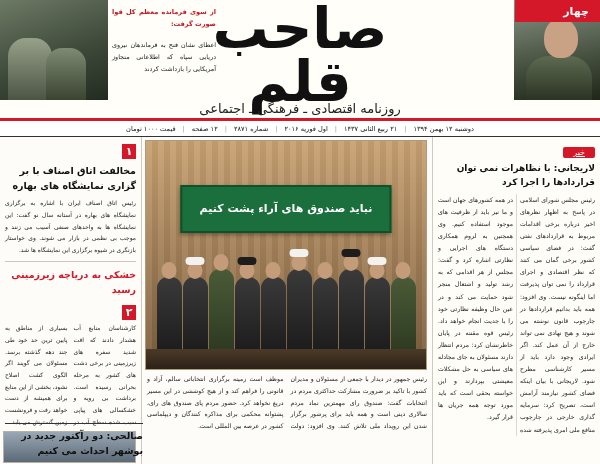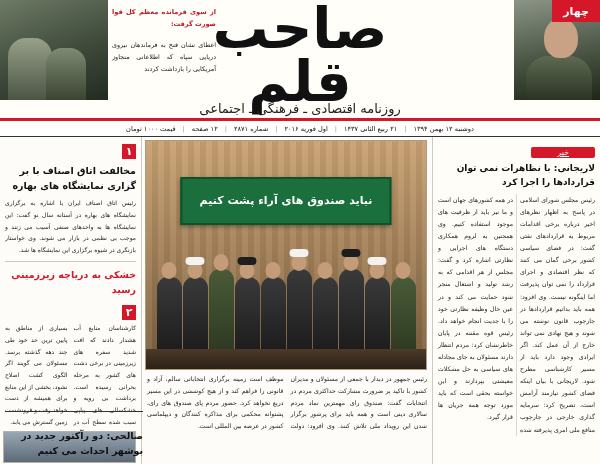--- a/index.html
+++ b/index.html
@@ -124,20 +124,21 @@
     right: 0; top: 0;
     width: 48px; height: 22px;
     background: #d4182a;
     color: #fff;
     font-size: 11px;
     font-weight: bold;
     display: flex;
     align-items: center;
     justify-content: center;
     letter-spacing: 1px;
+    padding-left: 37px;
   }
 
   
   .datebar {
     height: 15px;
     border-top: 1px solid #d4182a;
     border-bottom: 1px solid #333;
     display: flex;
     align-items: center;
     justify-content: center;
@@ -174,21 +175,21 @@
     padding: 3px 5px 3px 5px;
     box-sizing: border-box;
   }
 
   
   .news-badge {
     display: inline-block;
     background: #d4182a;
     color: #fff;
     font-size: 8px;
-    padding: 1px 26px;
+    padding: 1px 10px;
     border-radius: 2px;
     margin-bottom: 3px;
     text-decoration: underline;
   }
   .news-headline {
     font-size: 9px;
     font-weight: bold;
     color: #111;
     line-height: 1.6;
     margin-bottom: 4px;
@@ -217,21 +218,21 @@
   .photo {
     position: relative;
     width: 100%;
     height: 228px;
     background: linear-gradient(180deg,#cfa978 0%,#b98f5e 25%,#8d6a45 60%,#6b5137 100%);
     border: 1px solid #b09a7c;
     overflow: hidden;
   }
   .photo .banner {
     position: absolute;
-    top: 36px; left: 50%;
+    top: 44px; left: 50%;
     transform: translateX(-50%);
     width: 74%;
     height: 44px;
     background: #1b6f3c;
     border: 2px solid #0f5128;
     color: #fff;
     font-size: 11px;
     font-weight: bold;
     display: flex;
     align-items: center;
@@ -365,21 +366,21 @@
     position: absolute;
     left: 5px;
     bottom: 6px;
     width: 138px;
     font-size: 9.5px;
     font-weight: bold;
     color: #111;
     line-height: 1.6;
     text-align: right;
     border-top: 1px solid #333;
-    padding-top: 16px;
+    padding-top: 4px;
   }
 </style>
 </head>
 <body>
 
 <div class="page">
 
   <div class="masthead">
 
     <div class="mast-left-photo">

